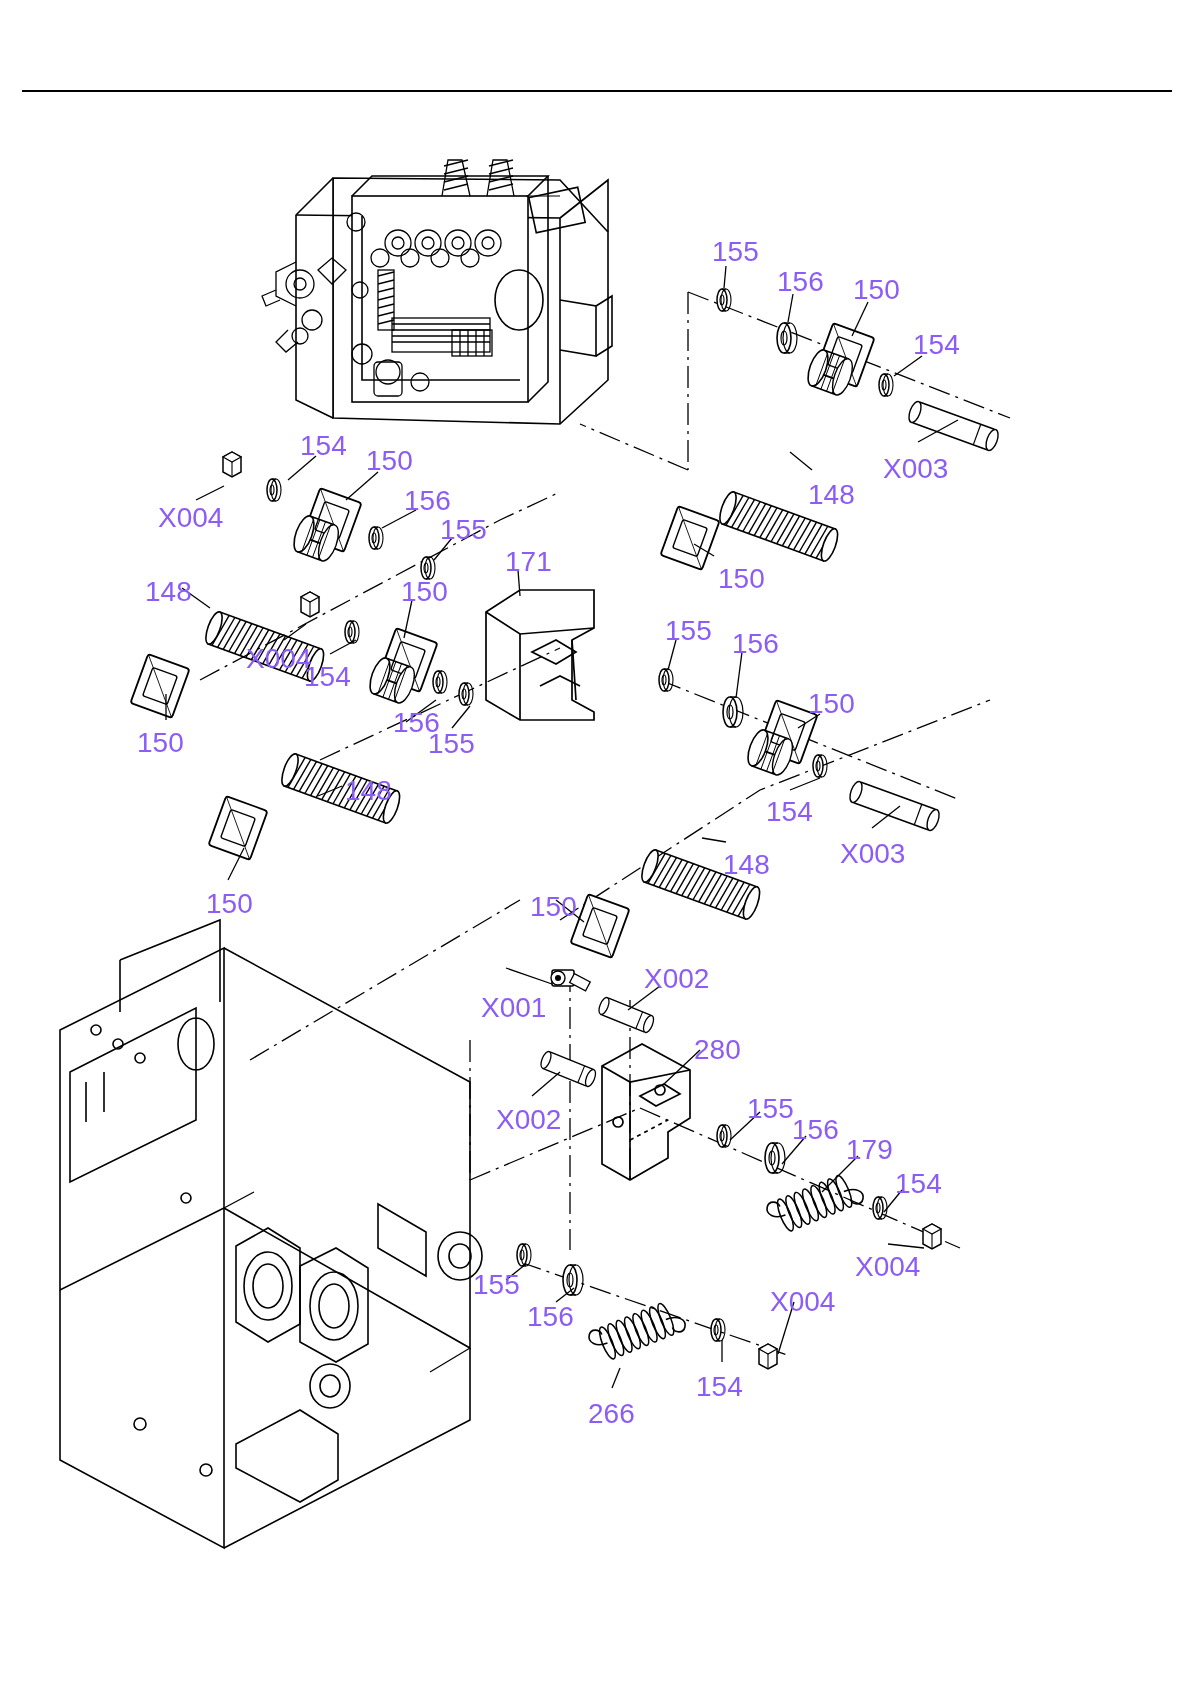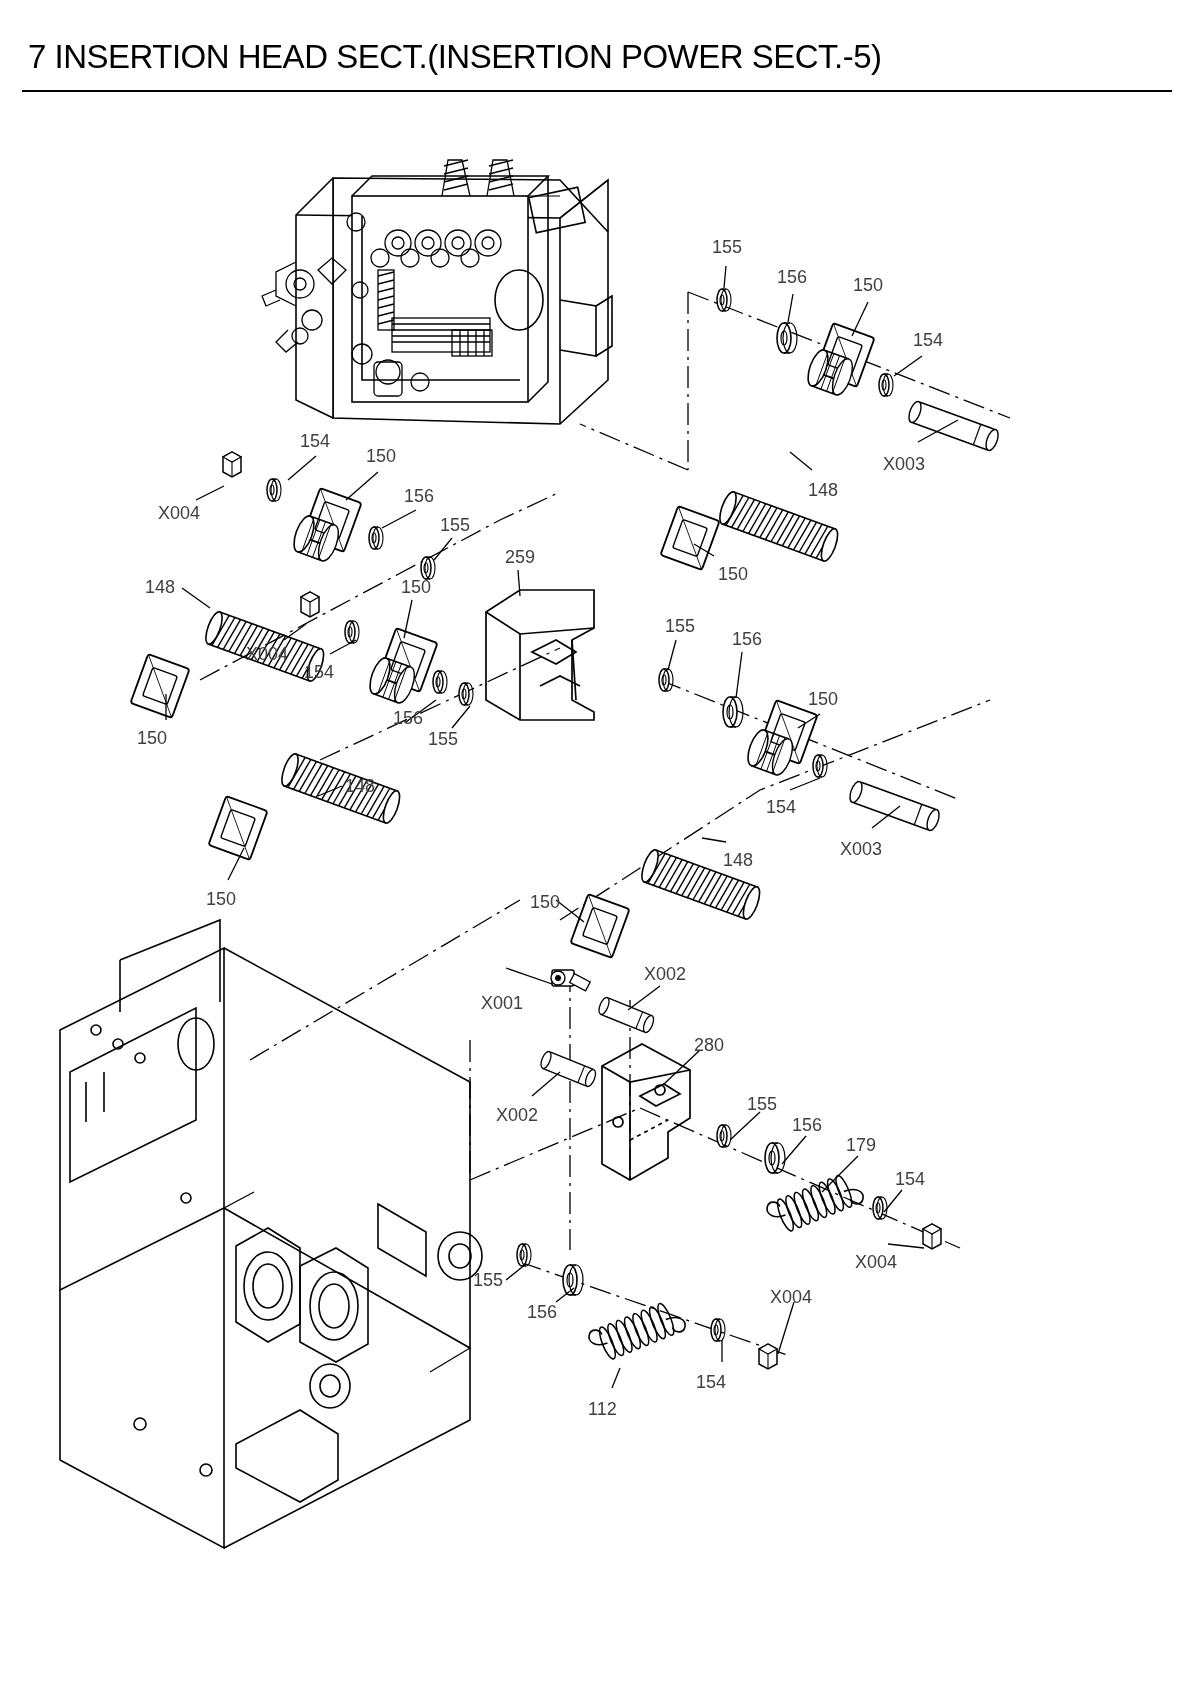--- a/index.html
+++ b/index.html
@@ -45,39 +45,38 @@
   }
   #diagram-layer {
     position: absolute;
     left: 0;
     top: 0;
     width: 1191px;
     height: 1684px;
   }
   .callout {
     position: absolute;
-    font-size: 18px;
+    font-size: 28px;
     line-height: 1;
     white-space: nowrap;
-    color: #404040;
+    color: #8b5cf6;
   }
   svg.art {
     position: absolute;
     left: 0;
     top: 0;
     width: 1191px;
     height: 1684px;
   }
 </style>
 </head>
 <body>
 
 <div id="page">
 
-  <div id="title">7 INSERTION HEAD SECT.(INSERTION POWER SECT.-5)</div>
   <div id="title-rule"></div>
 
   <div id="diagram-layer">
     <svg class="art" viewBox="0 0 1191 1684" xmlns="http://www.w3.org/2000/svg">
       <defs>
         <g id="coilspring">
           <rect x="0" y="-17" width="108" height="34" fill="none" stroke="#000" stroke-width="1.6"></rect>
           <g stroke="#000" stroke-width="1.4" fill="none">
             <line x1="4" y1="17" x2="10" y2="-17"></line>
               <line x1="10" y1="17" x2="16" y2="-17"></line>
@@ -480,21 +479,21 @@
     <div class="callout" style="left:853px; top:276px;">150</div>
     <div class="callout" style="left:913px; top:331px;">154</div>
     <div class="callout" style="left:883px; top:455px;">X003</div>
     <div class="callout" style="left:808px; top:481px;">148</div>
     <div class="callout" style="left:718px; top:565px;">150</div>
     <div class="callout" style="left:300px; top:432px;">154</div>
     <div class="callout" style="left:366px; top:447px;">150</div>
     <div class="callout" style="left:158px; top:504px;">X004</div>
     <div class="callout" style="left:404px; top:487px;">156</div>
     <div class="callout" style="left:440px; top:516px;">155</div>
-    <div class="callout" style="left:505px; top:548px;">259</div>
+    <div class="callout" style="left:505px; top:548px;">171</div>
     <div class="callout" style="left:145px; top:578px;">148</div>
     <div class="callout" style="left:401px; top:578px;">150</div>
     <div class="callout" style="left:246px; top:645px;">X004</div>
     <div class="callout" style="left:304px; top:663px;">154</div>
     <div class="callout" style="left:137px; top:729px;">150</div>
     <div class="callout" style="left:393px; top:709px;">156</div>
     <div class="callout" style="left:428px; top:730px;">155</div>
     <div class="callout" style="left:345px; top:777px;">148</div>
     <div class="callout" style="left:206px; top:890px;">150</div>
     <div class="callout" style="left:665px; top:617px;">155</div>
@@ -510,17 +509,17 @@
     <div class="callout" style="left:496px; top:1106px;">X002</div>
     <div class="callout" style="left:747px; top:1095px;">155</div>
     <div class="callout" style="left:792px; top:1116px;">156</div>
     <div class="callout" style="left:846px; top:1136px;">179</div>
     <div class="callout" style="left:895px; top:1170px;">154</div>
     <div class="callout" style="left:855px; top:1253px;">X004</div>
     <div class="callout" style="left:473px; top:1271px;">155</div>
     <div class="callout" style="left:527px; top:1303px;">156</div>
     <div class="callout" style="left:770px; top:1288px;">X004</div>
     <div class="callout" style="left:696px; top:1373px;">154</div>
-    <div class="callout" style="left:588px; top:1400px;">112</div>
+    <div class="callout" style="left:588px; top:1400px;">266</div>
   </div>
 
 
 </div>
 
 </body></html>

